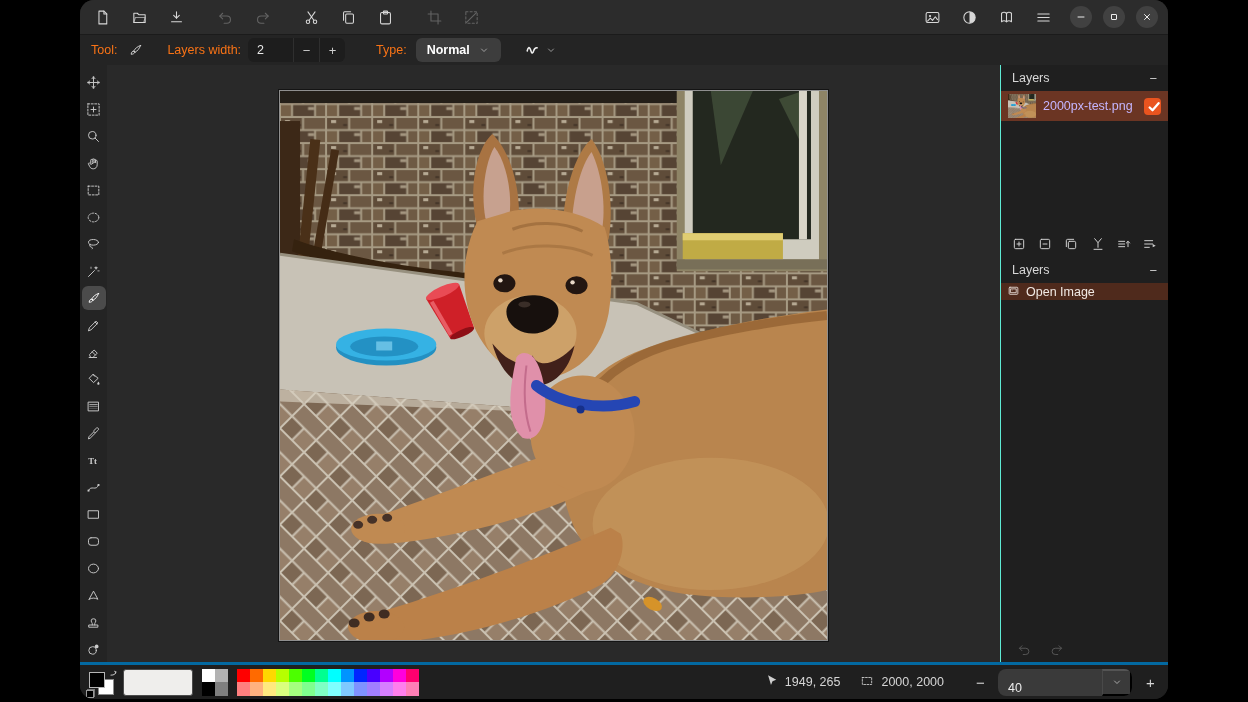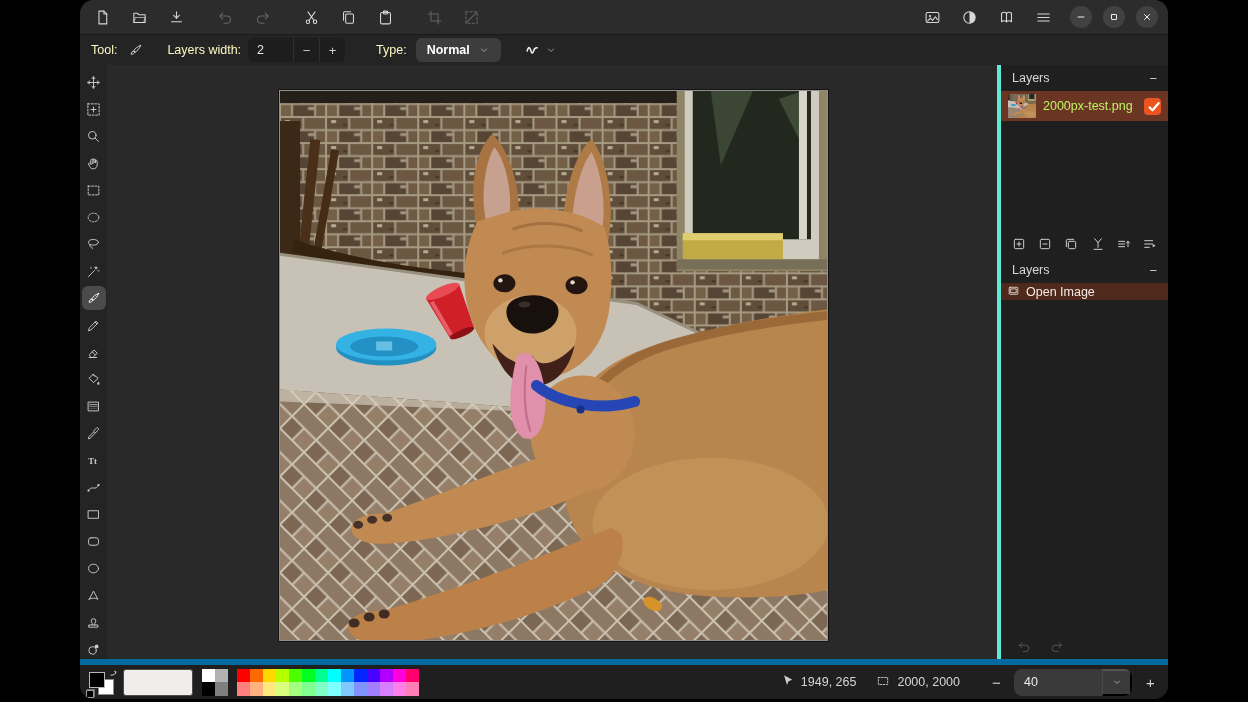--- a/index.html
+++ b/index.html
@@ -9,68 +9,68 @@
   .headerbar{height:34px;background:#2c2c2c;border-bottom:1px solid #1b1b1b;display:flex;align-items:center;padding:0 10px;position:relative;flex:0 0 auto;}
   .hdr-left,.hdr-right{display:flex;align-items:center;gap:13px;}
   .hdr-right{margin-left:auto;gap:11px;}
   .hbtn{width:24px;height:24px;display:flex;align-items:center;justify-content:center;background:none;border:none;color:#d8d8d8;padding:0;cursor:default;}
   .hbtn.gap{margin-right:12px;}
   .disabled{opacity:.32;}
   .wtitle{position:absolute;left:0;right:0;text-align:center;color:#fff;font-size:13px;font-weight:700;pointer-events:none;}
   .wbtn{width:22px;height:22px;border-radius:50%;background:#414141;color:#ececec;display:flex;align-items:center;justify-content:center;border:none;padding:0;}
   
   .optionsbar{height:30px;display:flex;align-items:center;gap:7px;padding:0 11px;color:#cfcfcf;font-size:12.5px;background:#242424;flex:0 0 auto;}
-  .optlabel{color:#fef9c3;}
+  .optlabel{color:#f97316;}
   .curtool{width:22px;height:22px;display:flex;align-items:center;justify-content:center;color:#d8d8d8;}
   .spin{display:flex;align-items:center;background:#1d1d1d;border-radius:6px;height:24px;overflow:hidden;margin-right:8px;}
   .spin input{width:36px;background:none;border:none;color:#e8e8e8;font-size:12.5px;padding:0 0 0 9px;font-family:inherit;}
   .spin .sbtn{width:26px;height:24px;background:none;border:none;border-left:1px solid #2f2f2f;color:#cfcfcf;font-size:13px;display:flex;align-items:center;justify-content:center;}
   .dropdown{display:flex;align-items:center;gap:8px;background:#3d3d3d;border-radius:6px;height:24px;padding:0 11px;color:#fff;font-weight:700;font-size:12.5px;margin-left:2px;}
   .chev{color:#bdbdbd;display:flex;}
   .strokebtn{display:flex;align-items:center;gap:4px;margin-left:10px;color:#eee;background:none;border:none;}
   
   .content{flex:1 1 auto;display:flex;min-height:0;}
   .toolbox{width:27px;display:flex;flex-direction:column;align-items:center;padding-top:5px;gap:3px;background:#242424;flex:0 0 auto;}
   .tool{width:24px;height:24px;border-radius:6px;color:#cccccc;display:flex;align-items:center;justify-content:center;flex:0 0 auto;}
   .tool.selected{background:#4b4b4b;color:#fff;}
   .canvas-area{flex:1;position:relative;background:#292929;min-width:0;}
   .canvas{position:absolute;left:172px;top:25px;width:547px;height:549px;border:1px solid #8f8f8f;box-shadow:0 0 0 1px #141414;background:#777;}
   .canvas svg{display:block;}
   
-  .panel{width:167px;background:#1f1f1f;border-left:4px solid #5eead4;display:flex;flex-direction:column;font-size:12.5px;color:#d8d8d8;flex:0 0 auto;}
+  .panel{width:167px;background:#1f1f1f;border-left:1px solid #5eead4;display:flex;flex-direction:column;font-size:12.5px;color:#d8d8d8;flex:0 0 auto;}
   .panel-header{height:26px;display:flex;align-items:center;justify-content:space-between;padding:0 11px;flex:0 0 auto;}
   .collapse{color:#cfcfcf;background:none;border:none;font-size:13px;padding:0;}
   .layer-row{height:30px;display:flex;align-items:center;gap:7px;background:#6b3523;padding:0 7px;flex:0 0 auto;}
   .layer-thumb{width:28px;height:24px;background:#fff;display:flex;align-items:center;justify-content:center;overflow:hidden;flex:0 0 auto;}
-  .layer-name{color:#bef264;white-space:nowrap;overflow:hidden;flex:1;}
+  .layer-name{color:#c4b5fd;white-space:nowrap;overflow:hidden;flex:1;}
   .layer-check{width:17px;height:17px;border-radius:4px;background:#e9541f;display:flex;align-items:center;justify-content:center;flex:0 0 auto;}
   .layer-spacer{height:110px;flex:0 0 auto;}
   .layer-btns{height:26px;display:flex;align-items:center;gap:5px;padding:0 7px;flex:0 0 auto;}
   .lbtn{width:22px;height:22px;display:flex;align-items:center;justify-content:center;background:none;border:none;color:#cfcfcf;padding:0;}
   .history-row{height:17px;display:flex;align-items:center;gap:6px;background:#4f2a1c;padding:0 6px;color:#f1e9e4;flex:0 0 auto;}
   .hist-spacer{flex:1 1 auto;}
   .history-nav{height:26px;display:flex;align-items:center;gap:10px;padding:0 12px;flex:0 0 auto;}
   
-  .statusbar{height:34px;display:flex;align-items:center;padding:0 8px;background:#1f1f1f;border-top:6px solid #0369a1;flex:0 0 auto;}
+  .statusbar{height:34px;display:flex;align-items:center;padding:0 8px;background:#1f1f1f;border-top:3px solid #0369a1;flex:0 0 auto;}
   .colorwidget{position:relative;width:27px;height:28px;flex:0 0 auto;}
   .cw-secondary{position:absolute;right:1px;bottom:1px;width:14px;height:14px;background:#fff;border:1px solid #8a8a8a;}
   .cw-primary{position:absolute;left:1px;top:4px;width:14px;height:14px;background:#000;border:1px solid #b5b5b5;}
   .cw-swap{position:absolute;right:-2px;top:-3px;color:#c9c9c9;}
   .cw-reset{position:absolute;left:-2px;bottom:-2px;width:9px;height:9px;}
   .cw-reset .w{position:absolute;right:0;top:0;width:6px;height:6px;background:#fff;border:1px solid #777;}
   .cw-reset .b{position:absolute;left:0;bottom:0;width:6px;height:6px;background:#000;border:1px solid #999;}
   .recent{width:68px;height:25px;background:#efeeec;border-radius:3px;border:1px solid #4b4b4b;margin:0 5px 0 8px;flex:0 0 auto;}
   .palette{display:flex;margin-left:4px;flex:0 0 auto;}
   .pcol{display:flex;flex-direction:column;}
   .pcell{width:13px;height:13.5px;}
   .pgap{width:9px;}
   .status-right{margin-left:auto;display:flex;align-items:center;}
   .status-item{display:flex;align-items:center;gap:7px;color:#d5d5d5;font-size:12.5px;margin-left:20px;}
   .zbtn{color:#d5d5d5;font-size:15px;background:none;border:none;margin:0 0 0 26px;width:20px;}
-  .zoombox{display:flex;align-items:center;background:#3a3a3a;border-radius:8px;height:27px;width:118px;margin-left:8px;overflow:hidden;}
+  .zoombox{display:flex;align-items:flex-end;background:#3a3a3a;border-radius:8px;height:27px;width:134px;margin-left:8px;overflow:hidden;}
   .zoombox input{flex:1;background:none;border:none;color:#ececec;font-size:12.5px;padding-left:10px;width:60px;font-family:inherit;}
   .zchev{width:30px;height:27px;border-left:1px solid #494949;display:flex;align-items:center;justify-content:center;color:#c9c9c9;background:none;padding:0;}
   .zplus{color:#d5d5d5;font-size:15px;background:none;border:none;margin-left:8px;width:20px;}
   svg{flex:0 0 auto;}
 </style>
 </head>
 <body>
 
 <svg width="0" height="0" style="position:absolute" aria-hidden="true">
   <defs>

